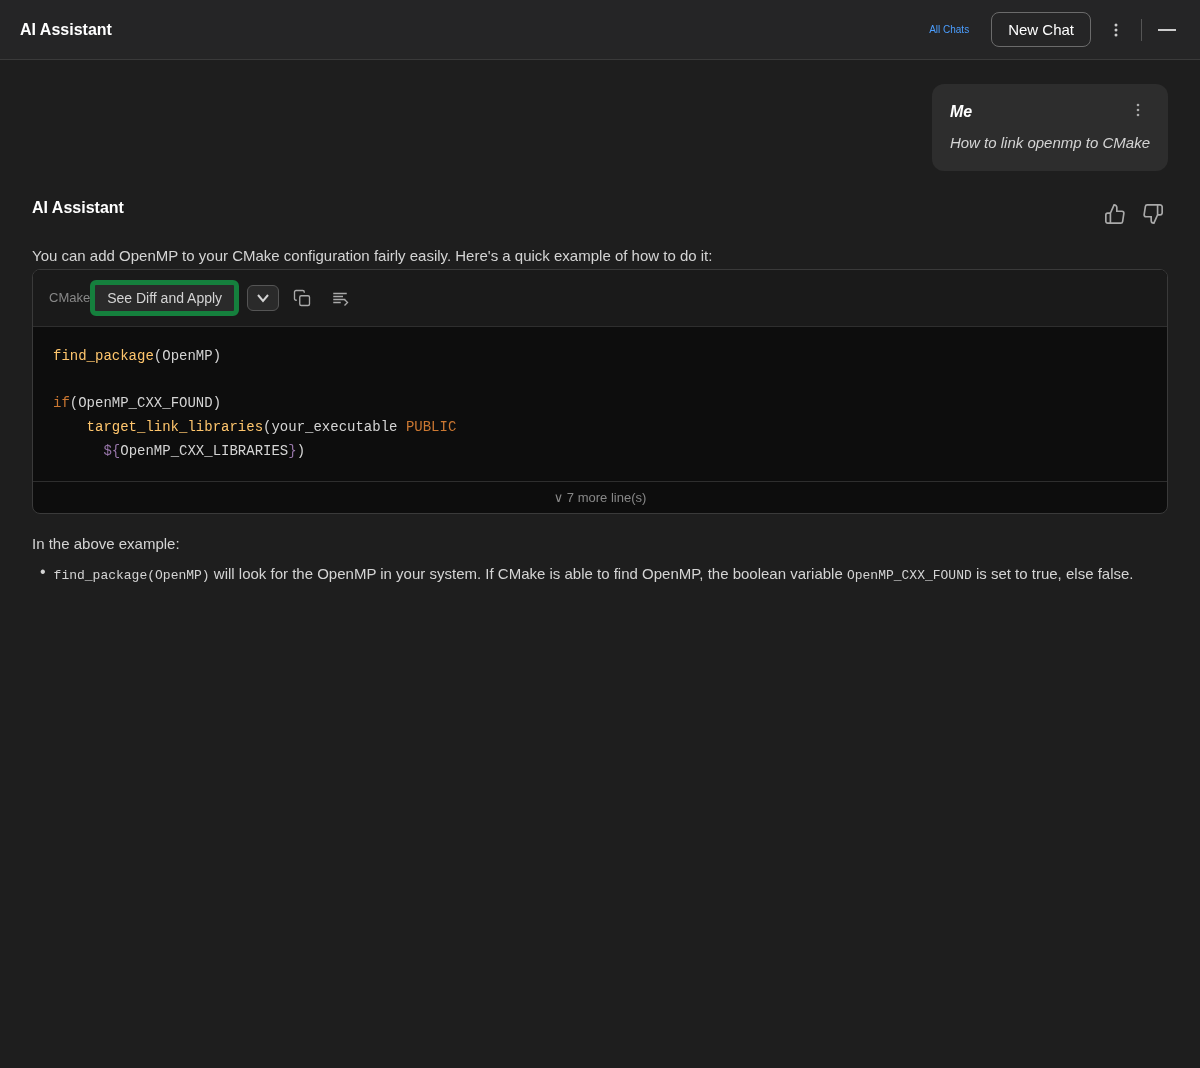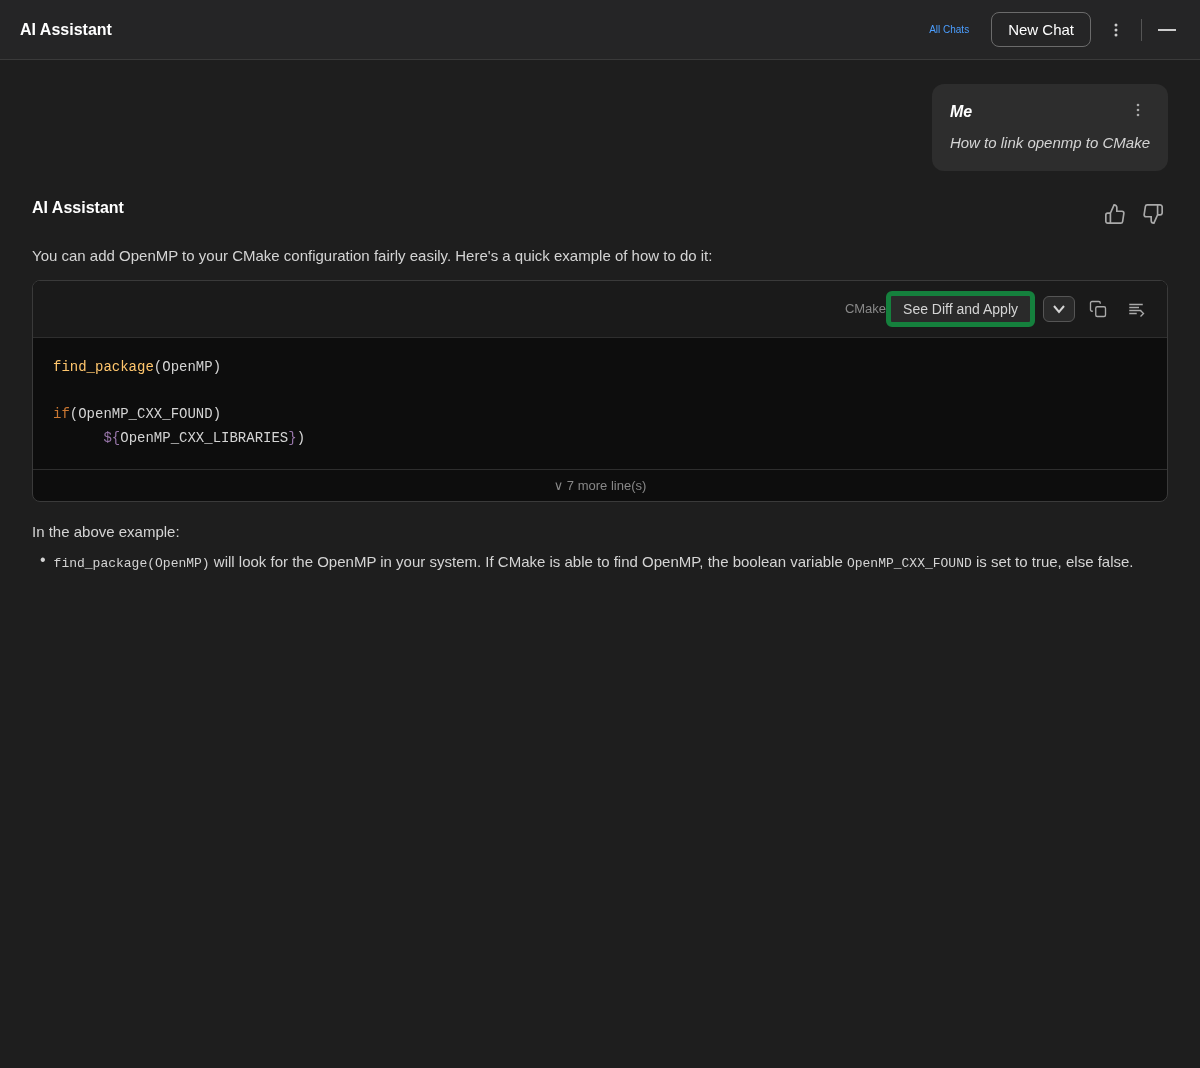--- a/index.html
+++ b/index.html
@@ -159,36 +159,36 @@
       color: #aaaaaa;
       cursor: pointer;
       font-size: 18px;
       padding: 4px;
     }
 
     .ai-response-text {
       color: #d4d4d4;
       font-size: 15px;
       line-height: 1.6;
-      margin-bottom: 12px;
+      margin-bottom: 1px;
     }
 
     
     .code-block-wrapper {
       background-color: #0d0d0d;
       border-radius: 8px;
       border: 1px solid #3a3a3a;
       margin-bottom: 18px;
       overflow: hidden;
     }
 
     .code-block-header {
       display: flex;
       align-items: center;
-      justify-content: flex-end;
+      justify-content: flex-start;
       padding: 10px 16px;
       background-color: #1a1a1a;
       border-bottom: 1px solid #2e2e2e;
     }
 
     .code-lang-label {
       color: #888888;
       font-size: 13px;
     }
 
@@ -389,20 +389,21 @@
               <polyline points="18,14 22,18 18,22"></polyline>
             </svg>
           </button>
         </div>
       </div>
 
       <div class="code-content">
         <div class="code-line"><span class="function">find_package</span><span class="plain">(OpenMP)</span></div>
         <div class="code-line">&nbsp;</div>
         <div class="code-line"><span class="keyword">if</span><span class="plain">(OpenMP_CXX_FOUND)</span></div>
+        <div class="code-line"><span class="plain">    </span><span class="function">target_link_libraries</span><span class="plain">(your_executable </span><span class="string-var">PUBLIC</span></div>
         <div class="code-line"><span class="plain">      </span><span class="variable">${</span><span class="plain">OpenMP_CXX_LIBRARIES</span><span class="variable">}</span><span class="plain">)</span></div>
       </div>
 
       <div class="more-lines-bar">
         <span>∨</span>&nbsp;
         <span>7 more line(s)</span>
       </div>
     </div>
 
     <div class="explanation-text">In the above example:</div>

